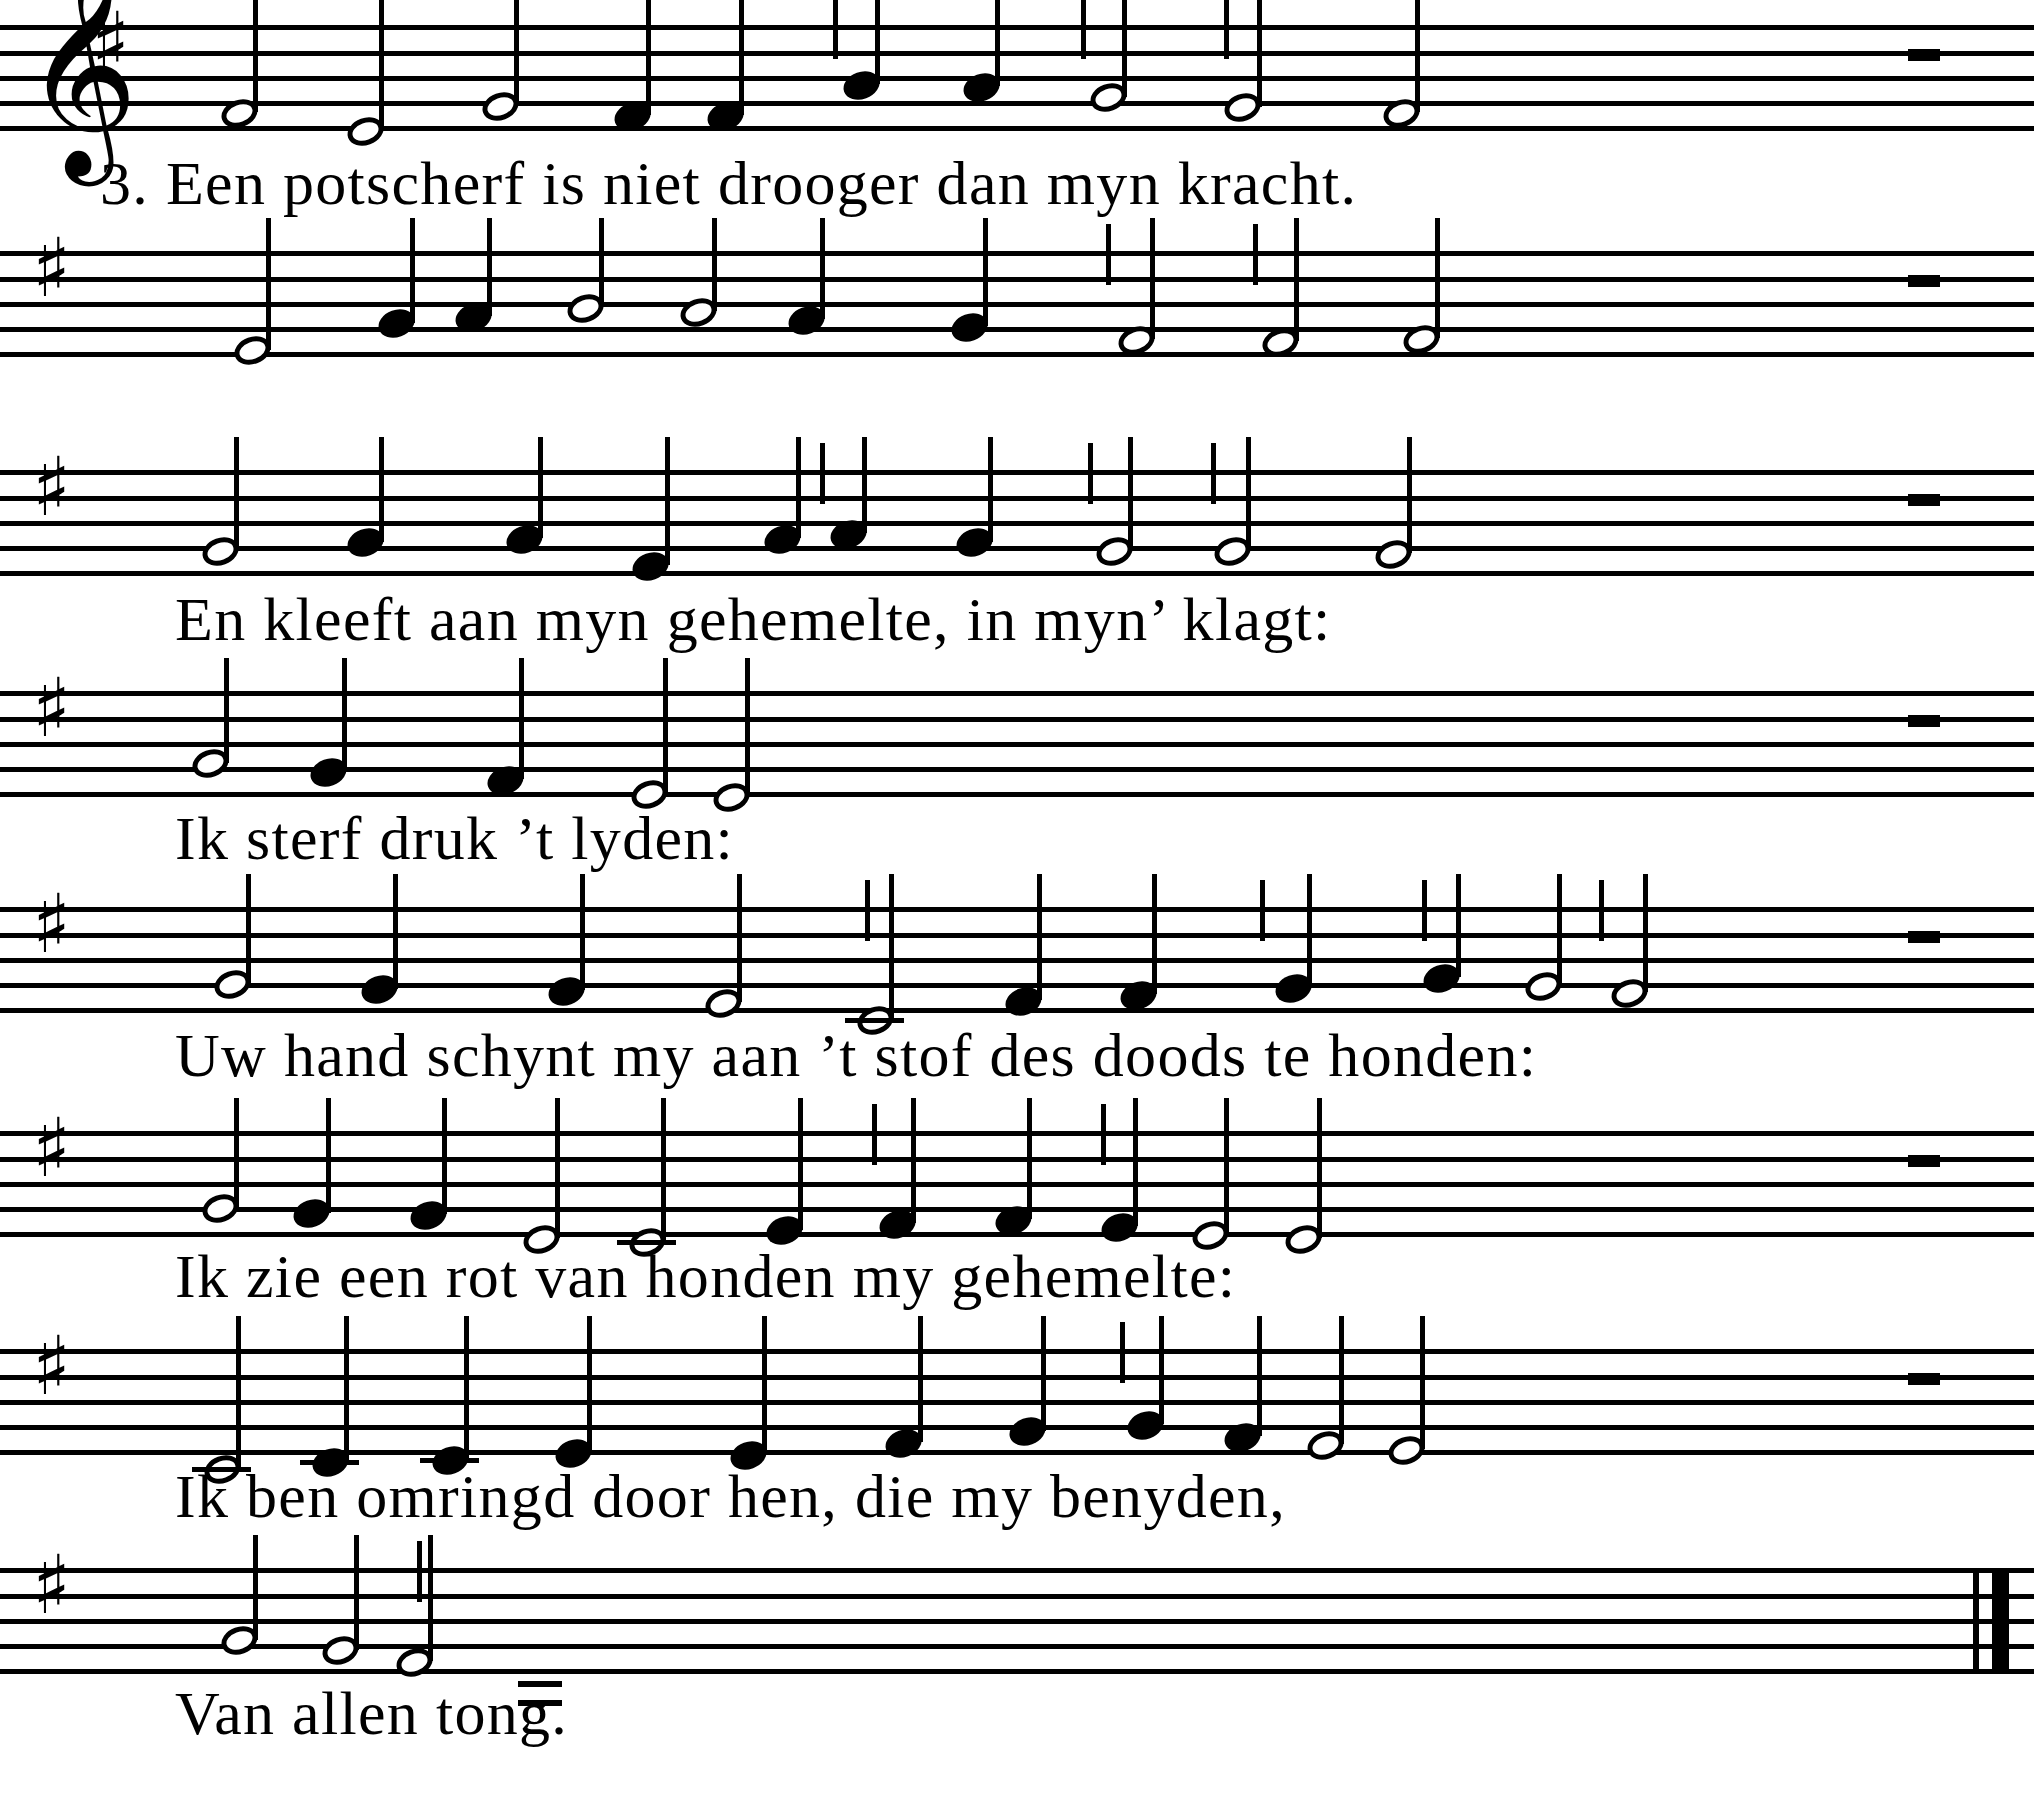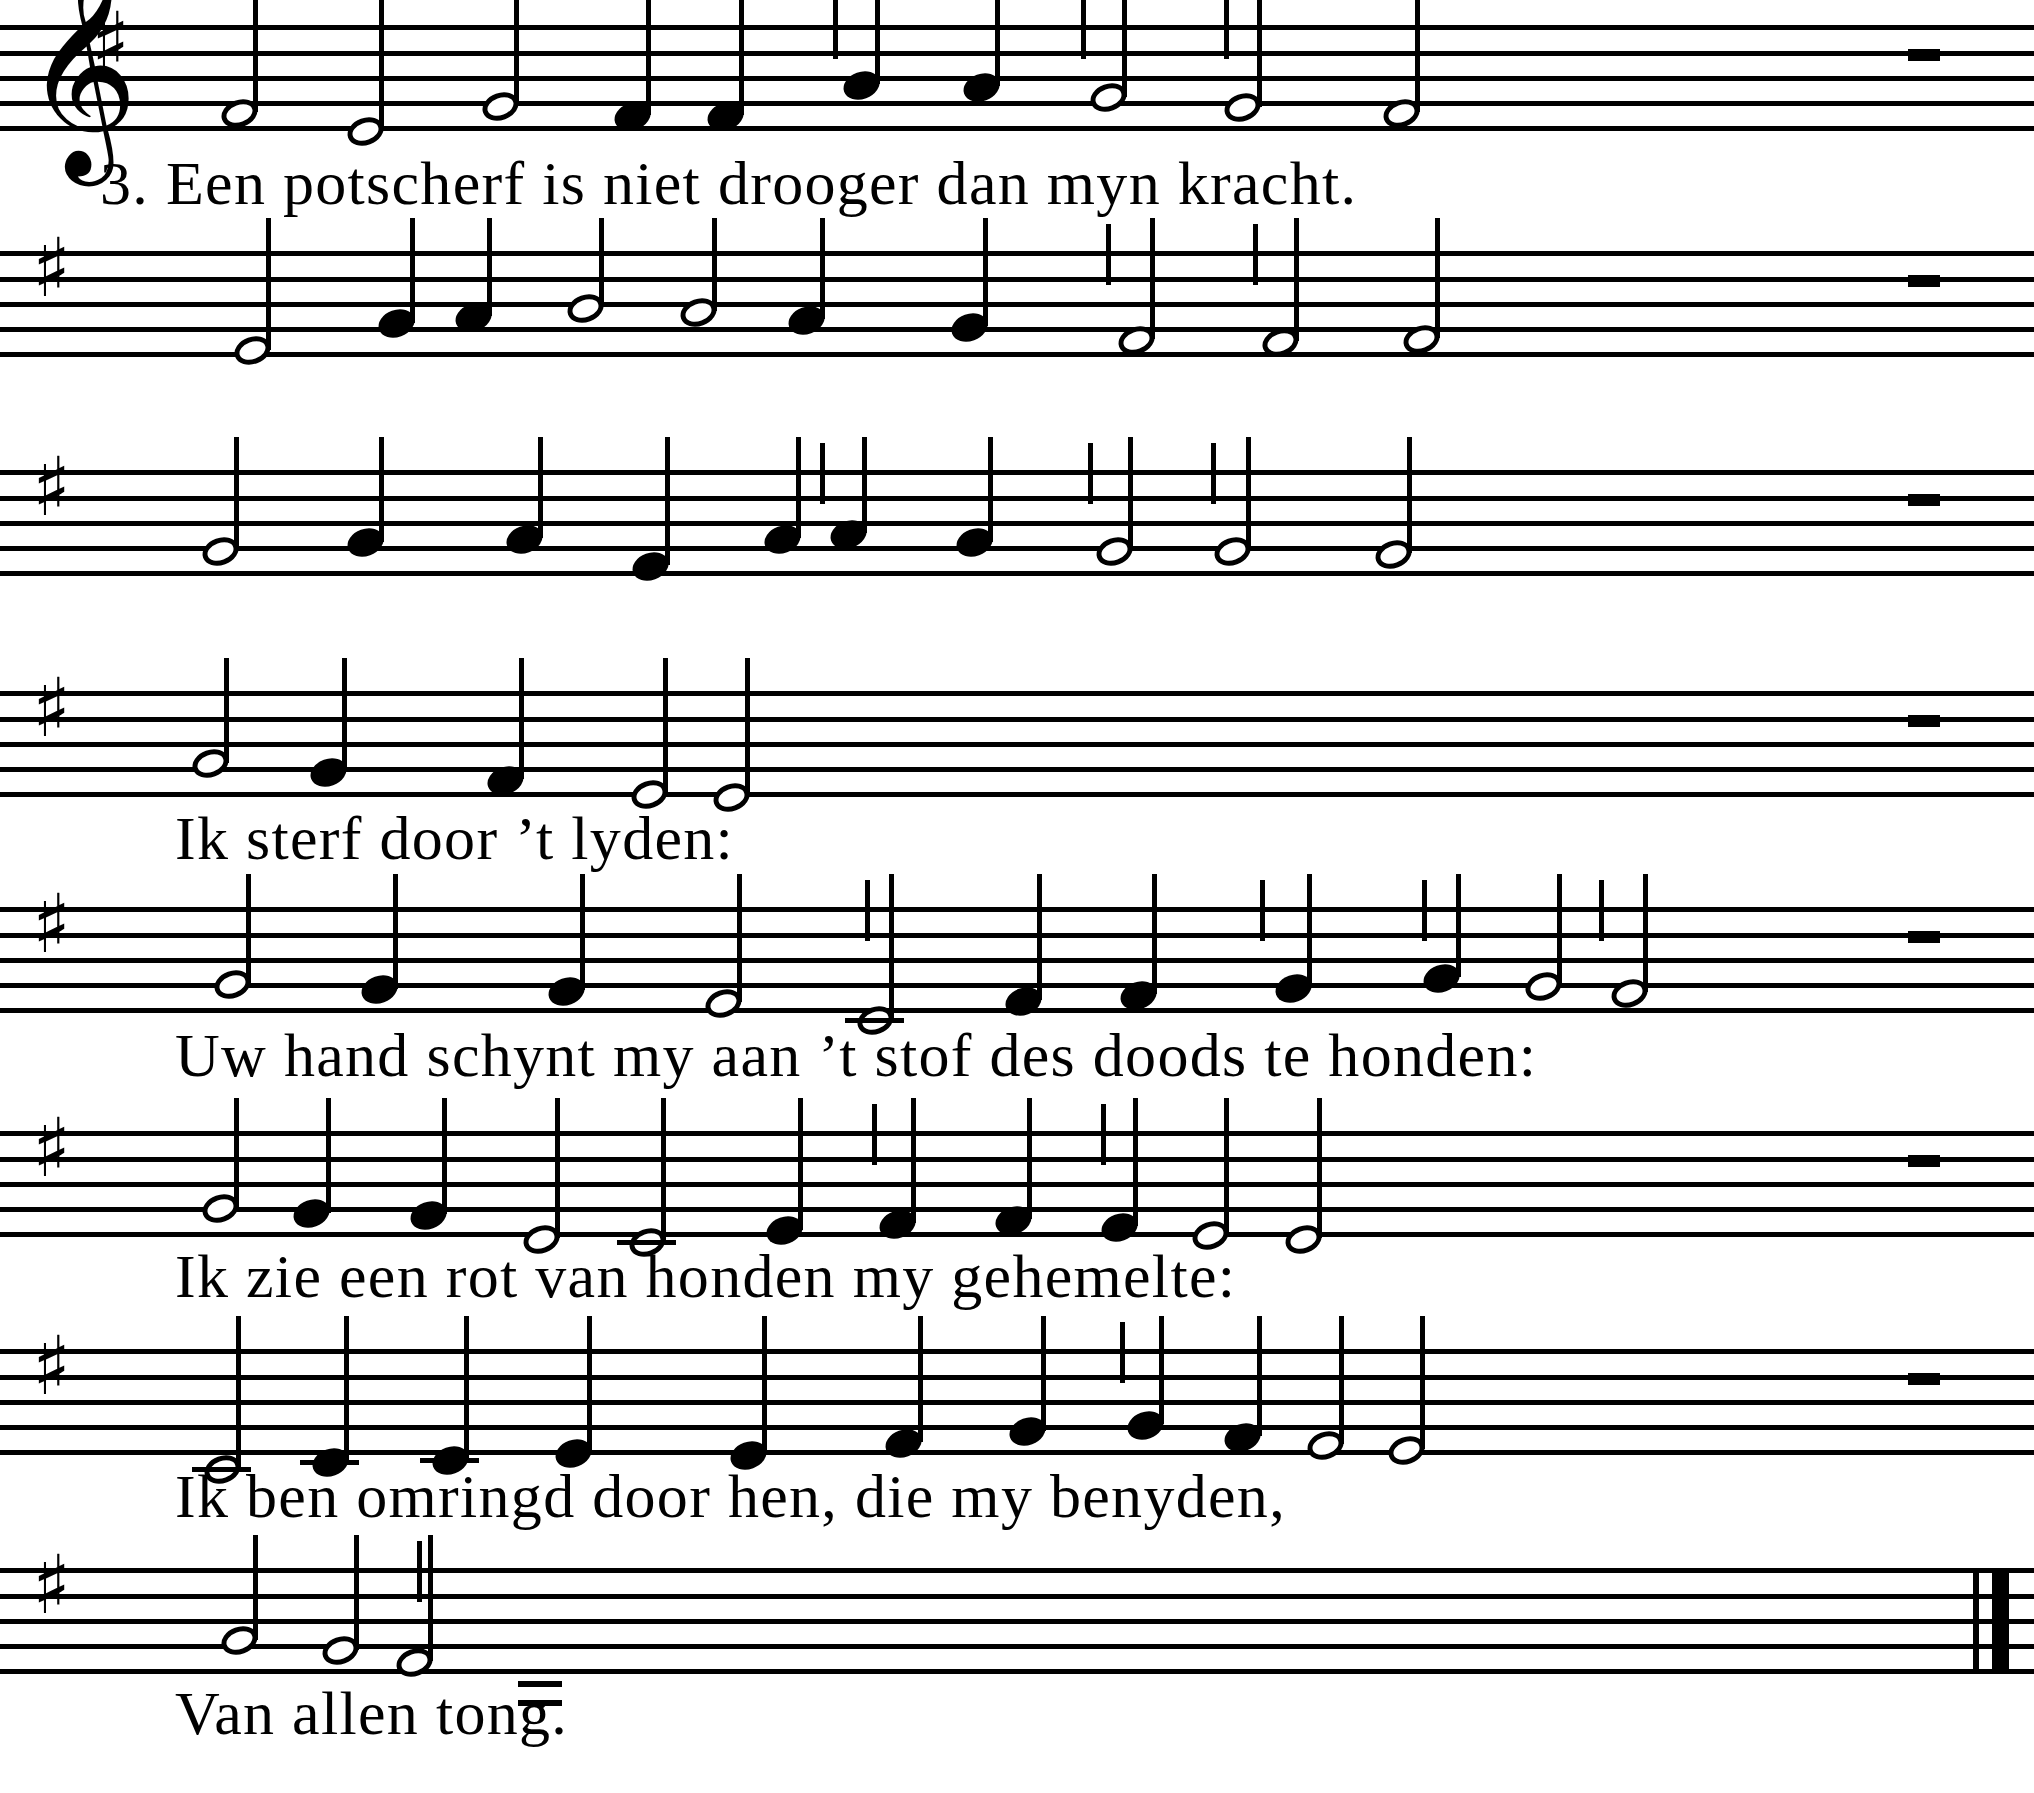--- a/index.html
+++ b/index.html
@@ -216,20 +216,21 @@
         <div class="stem" style="left: 988px; top: -8.4px; height: 105px;"></div>
         <div class="note open" style="left: 1096px; top: 93px;"></div>
         <div class="stem" style="left: 1128px; top: -8.4px; height: 113px;"></div>
         <div class="note open" style="left: 1214px; top: 93px;"></div>
         <div class="stem" style="left: 1246px; top: -8.4px; height: 113px;"></div>
         <div class="note open" style="left: 1375px; top: 96px;"></div>
         <div class="stem" style="left: 1407px; top: -8.4px; height: 116px;"></div>
         <div class="rest" style="left: 1908px; top: 49px;"></div>
       </div>
     </div>
+    <div class="lyric" style="position: absolute; left: 175px; top: 584px;">En kleeft aan myn gehemelte, in myn’ klagt:</div>
     <div class="system" style="position: absolute; left: 0px; top: 666px; height: 219px;">
       <div class="stave-wrap" style="height: 169px;">
         <div class="stave" style="top: 25px;"></div>
         <div class="stave" style="top: 51px;"></div>
         <div class="stave" style="top: 76px;"></div>
         <div class="stave" style="top: 101px;"></div>
         <div class="stave" style="top: 126px;"></div>
         <div class="sharp" style="left: 32px; top: 1.7px;">♯</div>
         <div class="note open" style="left: 192px; top: 84px;"></div>
         <div class="stem" style="left: 224px; top: -8.4px; height: 105px;"></div>
@@ -237,21 +238,21 @@
         <div class="stem" style="left: 342px; top: -8.4px; height: 113px;"></div>
         <div class="note filled" style="left: 487px; top: 101px;"></div>
         <div class="stem" style="left: 519px; top: -8.4px; height: 121px;"></div>
         <div class="note open" style="left: 631px; top: 115px;"></div>
         <div class="stem" style="left: 663px; top: -8.4px; height: 135px;"></div>
         <div class="note open" style="left: 713px; top: 118px;"></div>
         <div class="stem" style="left: 745px; top: -8.4px; height: 138px;"></div>
         <div class="rest" style="left: 1908px; top: 49px;"></div>
       </div>
     </div>
-    <div class="lyric" style="position: absolute; left: 175px; top: 803px;">Ik sterf door ’t lyden:</div>
+    <div class="lyric" style="position: absolute; left: 175px; top: 803px;">Ik sterf druk ’t lyden:</div>
     <div class="system" style="position: absolute; left: 0px; top: 882px; height: 219px;">
       <div class="stave-wrap" style="height: 169px;">
         <div class="stave" style="top: 25px;"></div>
         <div class="stave" style="top: 51px;"></div>
         <div class="stave" style="top: 76px;"></div>
         <div class="stave" style="top: 101px;"></div>
         <div class="stave" style="top: 126px;"></div>
         <div class="sharp" style="left: 32px; top: 1.7px;">♯</div>
         <div class="barline" style="left: 865px; top: -1.7px; height: 61px;"></div>
         <div class="barline" style="left: 1260px; top: -1.7px; height: 61px;"></div>

